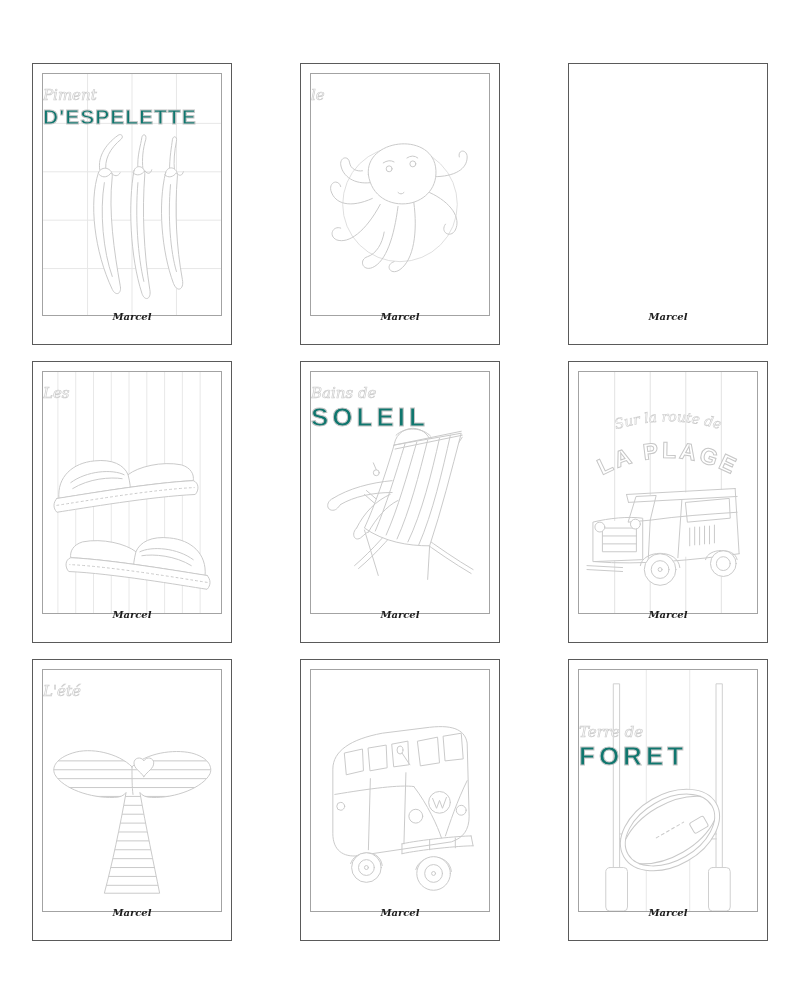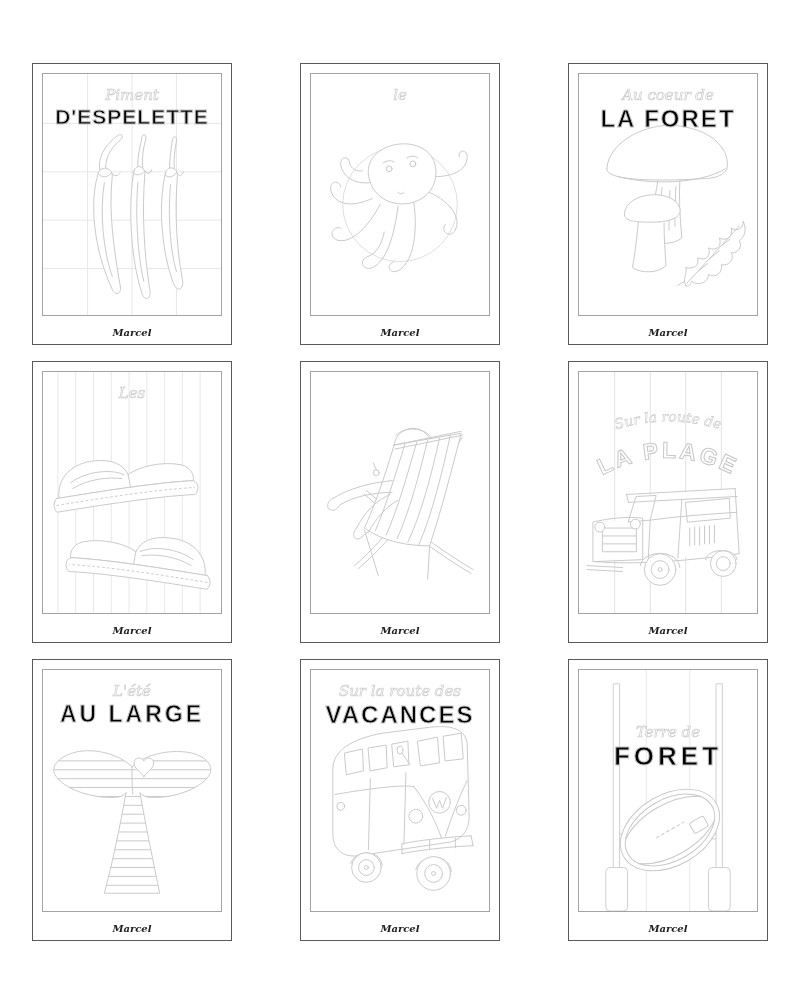--- a/index.html
+++ b/index.html
@@ -5,31 +5,31 @@
   html,body{margin:0;padding:0;background:#fff;}
   .page{position:relative;width:800px;height:1000px;background:#ffffff;overflow:hidden;
         font-family:"Liberation Sans",sans-serif;}
   .grid{position:absolute;left:0;top:0;width:800px;box-sizing:border-box;
         padding:63px 32px 0 32px;display:grid;
         grid-template-columns:200px 200px 200px;grid-template-rows:282px 282px 282px;
         column-gap:68px;row-gap:16px;}
   .card{position:relative;box-sizing:border-box;background:#fff;border:1px solid #5a5a5a;}
   .art{position:absolute;left:9px;right:9px;top:9px;bottom:28px;border:1px solid #a3a3a3;overflow:hidden;}
   .art svg{position:absolute;left:0;top:0;width:100%;height:100%;display:block;}
-  .titles{position:absolute;left:0;right:0;top:14px;text-align:center;z-index:2;line-height:1.05;}
+  .titles{position:absolute;left:0;right:0;top:14px;text-align:left;z-index:2;line-height:1.05;}
   .script{font-family:"DejaVu Serif",serif;font-style:italic;font-size:15px;
           color:#ffffff;-webkit-text-stroke:0.7px #cdcdcd;}
   .caps{font-family:"Liberation Sans",sans-serif;font-weight:700;margin-top:2px;
-        color:#000000;-webkit-text-stroke:1px #c6c6c6;}
+        color:#0f766e;-webkit-text-stroke:1px #c6c6c6;}
   .caps.sz21{font-size:21px;letter-spacing:1px;}
   .caps.sz23{font-size:23px;letter-spacing:3px;}
   .caps.sz24{font-size:24px;letter-spacing:2px;}
   .caps.sz26{font-size:26px;letter-spacing:4px;}
   .titles.low{top:28px;margin-top:27px;}
-  .sig{position:absolute;left:0;right:0;bottom:6px;text-align:center;
+  .sig{position:absolute;left:0;right:0;bottom:22px;text-align:center;
        font-family:"DejaVu Serif",serif;font-style:italic;font-weight:700;
        font-size:10px;color:#1c1c1c;letter-spacing:0px;}
 </style>
 </head>
 <body>
 
 <div class="page">
 <div class="grid">
 
   <div class="card">
@@ -83,40 +83,20 @@
         </g>
       </svg>
       <div class="titles">
         <div class="script">le</div>
       </div>
     </div>
     <div class="sig">Marcel</div>
   </div>
 
   <div class="card">
-    <div class="art">
-      <svg viewBox="0 0 180 244">
-        <g fill="none" stroke="#c9c9c9" stroke-width="1" stroke-linecap="round" stroke-linejoin="round">
-          <path d="M80,107 C76,130 72,150 70,168 C78,173 96,173 104,166 C102,145 101,125 102,107" fill="#fff"></path>
-          <path d="M84,115 C82,135 81,150 80,160 M92,118 C91,138 91,150 91,158 M98,114 C97,134 97,146 97,154"></path>
-          <path d="M28,96 C30,66 72,50 96,52 C132,55 152,74 150,94 C149,102 138,106 124,106 C95,108 55,108 40,104 C32,102 28,100 28,96 Z" fill="#fff"></path>
-          <path d="M40,104 C70,112 122,112 148,96"></path>
-          <path d="M60,150 C58,170 56,185 54,196 C62,202 80,202 88,194 C87,180 86,165 86,151" fill="#fff"></path>
-          <path d="M46,140 C50,118 96,116 102,136 C104,145 94,150 72,150 C56,150 44,149 46,140 Z" fill="#fff"></path>
-          <path d="M100,214 C110,208 118,203 126,197"></path>
-          <path d="M108,214 C104,208 110,202 108,196 C116,198 122,194 120,186 C128,190 134,184 131,176 C139,180 145,174 142,166 C150,170 156,164 154,156 C160,160 167,156 166,149 C170,157 168,165 162,169 C166,174 161,182 154,181 C158,188 151,195 144,193 C146,201 138,207 131,203 C131,211 121,215 114,210 C112,215 109,216 108,214 Z" fill="#fff"></path>
-          <path d="M109,212 L162,154"></path>
-          <path d="M120,200 L130,192 M132,187 L142,179 M144,174 L153,167"></path>
-        </g>
-      </svg>
-      <div class="titles">
-        <div class="script">Au coeur de</div>
-        <div class="caps sz24">LA FORET</div>
-      </div>
-    </div>
     <div class="sig">Marcel</div>
   </div>
 
   <div class="card">
     <div class="art">
       <svg viewBox="0 0 180 244">
         <g stroke="#e8e8e8" stroke-width="1">
           <path d="M15,0 V244 M33,0 V244 M51,0 V244 M69,0 V244 M87,0 V244 M105,0 V244 M123,0 V244 M141,0 V244 M159,0 V244"></path>
         </g>
         <g fill="none" stroke="#c9c9c9" stroke-width="1" stroke-linecap="round" stroke-linejoin="round">
@@ -163,20 +143,24 @@
           <path d="M141,64 C133,100 123,143 109,175"></path>
           <path d="M82,110 C60,112 38,118 22,128"></path>
           <path d="M82,122 C62,122 44,126 30,134"></path>
           <path d="M22,128 C15,131 15,140 22,140 C26,140 28,136 30,134"></path>
           <path d="M80,124 C66,130 54,142 46,158 M88,130 C76,136 66,148 58,162"></path>
           <path d="M46,158 C40,164 44,172 50,168 C54,165 56,162 58,162"></path>
           <circle cx="66" cy="102" r="3"></circle>
           <path d="M66,99 L63,92"></path>
         </g>
       </svg>
+      <div class="titles">
+        <div class="script">Bains de</div>
+        <div class="caps sz26">SOLEIL</div>
+      </div>
     </div>
     <div class="sig">Marcel</div>
   </div>
 
   <div class="card">
     <div class="art">
       <svg viewBox="0 0 180 244">
         <defs>
           <path id="c6arcA" d="M16,66 Q90,34 164,66"></path>
           <path id="c6arcB" d="M8,114 Q90,60 172,114"></path>
@@ -229,21 +213,20 @@
           <path d="M90,98 C76,84 48,78 30,84 C14,89 8,98 12,106 C20,120 48,130 72,129 C78,129 82,127 84,124 C78,158 70,196 62,226 L118,226 C112,196 104,158 98,124 C100,127 104,129 110,129 C134,130 162,119 169,105 C172,97 166,88 150,84 C132,80 104,84 90,98 Z" fill="#fff"></path>
           <g clip-path="url(#whaleClip)">
             <path d="M0,92 H180 M0,101 H180 M0,110 H180 M0,119 H180 M0,128 H180 M0,137 H180 M0,146 H180 M0,155 H180 M0,164 H180 M0,173 H180 M0,182 H180 M0,191 H180 M0,200 H180 M0,209 H180 M0,218 H180"></path>
           </g>
           <path d="M90,98 C90,110 90,118 91,126"></path>
           <path d="M102,108 C98,102 92,100 92,94 C92,89 99,87 102,92 C105,87 112,89 112,94 C112,100 106,102 102,108 Z" fill="#fff"></path>
         </g>
       </svg>
       <div class="titles">
         <div class="script">L'été</div>
-        <div class="caps sz23">AU LARGE</div>
       </div>
     </div>
     <div class="sig">Marcel</div>
   </div>
 
   <div class="card">
     <div class="art">
       <svg viewBox="0 0 180 244">
         <g fill="none" stroke="#c9c9c9" stroke-width="1" stroke-linecap="round" stroke-linejoin="round">
           <path d="M22,100 C22,82 40,70 72,64 L120,58 C146,55 156,62 158,74 L160,148 C160,162 154,170 142,174 L48,188 C32,190 22,182 22,166 Z" fill="#fff"></path>
@@ -268,24 +251,20 @@
           <circle cx="56" cy="200" r="8"></circle>
           <circle cx="56" cy="200" r="2"></circle>
           <path d="M106,202 C110,186 140,184 142,204"></path>
           <circle cx="124" cy="206" r="17" fill="#fff"></circle>
           <circle cx="124" cy="206" r="9"></circle>
           <circle cx="124" cy="206" r="2"></circle>
           <path d="M100,96 L92,84"></path>
           <ellipse cx="90" cy="81" rx="3" ry="4"></ellipse>
         </g>
       </svg>
-      <div class="titles">
-        <div class="script">Sur la route des</div>
-        <div class="caps sz24">VACANCES</div>
-      </div>
     </div>
     <div class="sig">Marcel</div>
   </div>
 
   <div class="card">
     <div class="art">
       <svg viewBox="0 0 180 244">
         <g stroke="#e8e8e8" stroke-width="1">
           <path d="M68,0 V244 M112,0 V244"></path>
         </g>

